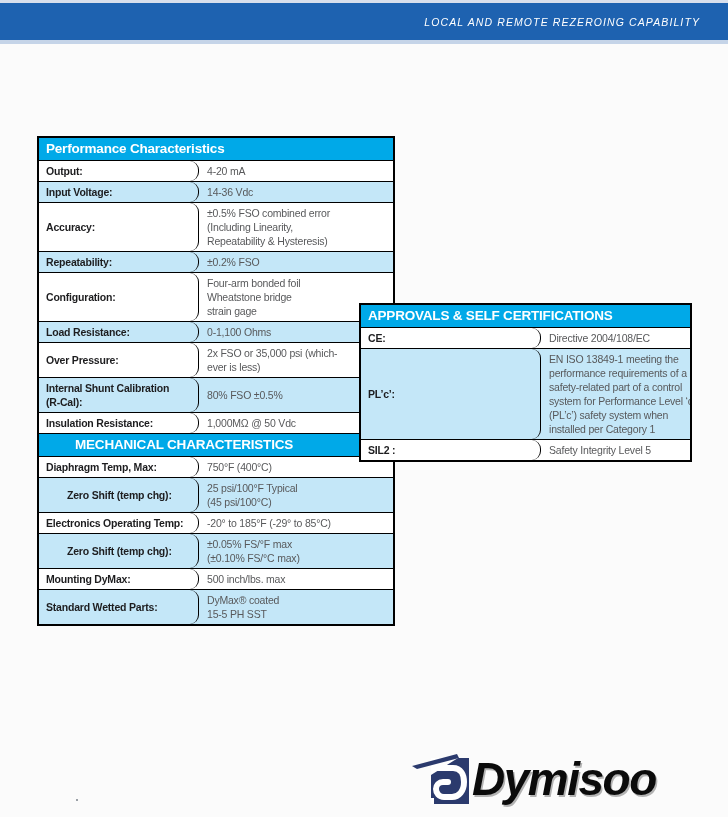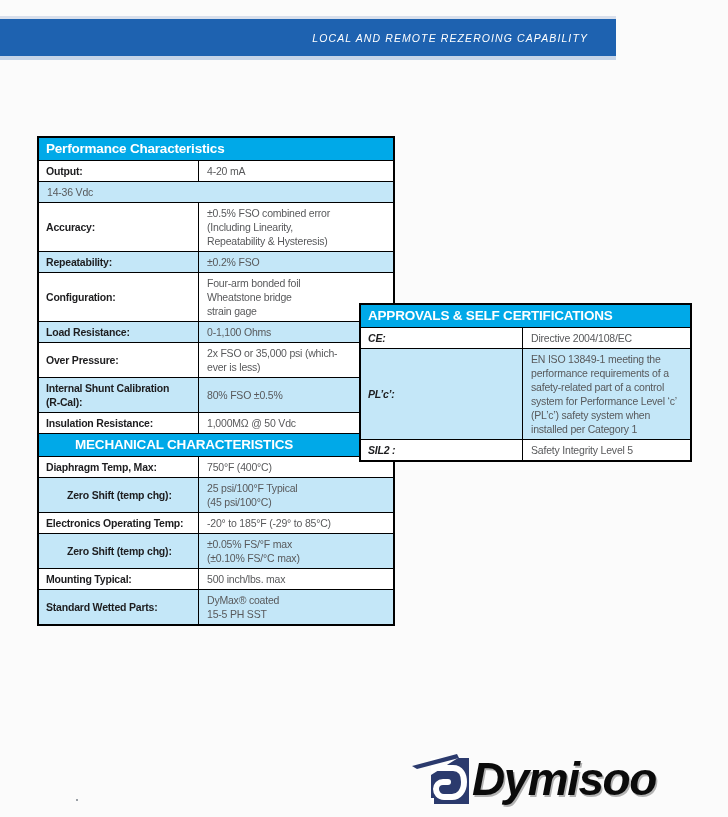--- a/index.html
+++ b/index.html
@@ -5,21 +5,21 @@
   * { margin: 0; padding: 0; box-sizing: border-box; }
   html, body { width: 728px; height: 817px; }
   body {
     position: relative;
     background: #fbfbfb;
     font-family: "Liberation Sans", "DejaVu Sans", sans-serif;
     overflow: hidden;
   }
 
   
-  .banner { position: absolute; top: 16px; left: 0; width: 616px; }
+  .banner { position: absolute; top: 0; left: 0; width: 728px; }
   .banner .edge-top    { height: 3px;  background: #d8dfec; }
   .banner .bar         { height: 37px; background: #1e62b0;
                          display: flex; align-items: center; justify-content: flex-end;
                          padding-right: 28px; }
   .banner .edge-bottom { height: 4px;  background: #c5d4e8; }
   .banner .bar span {
     color: #ffffff; font-size: 10.5px; font-style: italic;
     letter-spacing: 1.1px; white-space: nowrap;
   }
 
@@ -47,29 +47,30 @@
   .section-body .row:nth-child(even) { background: #c4e7f8; }
 
   .cell {
     display: flex; flex-direction: column; justify-content: center;
     padding: 3px 7px;
     font-size: 10.5px;
     line-height: 14px;
     letter-spacing: -0.2px;
     white-space: pre;
     overflow: hidden;
+    border-radius: 9px;
   }
   .cell.label {
     font-weight: bold;
     color: #1d1d1f;
     border-right: 1px solid #000;
     flex: none;
   }
   .perf-table .cell.label { width: 160px; }
-  .appr-table .cell.label { width: 162px; font-style: italic; }
+  .appr-table .cell.label { width: 180px; }
   .cell.value { flex: 1; color: #58595b; padding-left: 8px; }
   .row.indent .cell.label { padding-left: 28px; }
 
   
   .brand {
     position: absolute; left: 412px; top: 749px;
     display: flex; align-items: center;
   }
   .brand .icon { width: 60px; height: 60px; flex: none; }
   .brand .word {
@@ -99,20 +100,21 @@
 </div>
 
 <div class="spec-table perf-table" id="performance-table">
     <div class="section-header">Performance Characteristics</div>
     <div class="section-body">
       <div class="row">
         <div class="cell label">Output:</div>
         <div class="cell value">4-20 mA</div>
       </div>
       <div class="row">
+        <div class="cell label">Input Voltage:</div>
         <div class="cell value">14-36 Vdc</div>
       </div>
       <div class="row">
         <div class="cell label">Accuracy:</div>
         <div class="cell value">±0.5% FSO combined error
 (Including Linearity,
 Repeatability &amp; Hysteresis)</div>
       </div>
       <div class="row">
         <div class="cell label">Repeatability:</div>
@@ -157,21 +159,21 @@
       <div class="row">
         <div class="cell label">Electronics Operating Temp:</div>
         <div class="cell value">-20° to 185°F (-29° to 85°C)</div>
       </div>
       <div class="row indent">
         <div class="cell label">Zero Shift (temp chg):</div>
         <div class="cell value">±0.05% FS/°F max
 (±0.10% FS/°C max)</div>
       </div>
       <div class="row">
-        <div class="cell label">Mounting Typical:</div>
+        <div class="cell label">Mounting DyMax:</div>
         <div class="cell value">500 inch/lbs. max</div>
       </div>
       <div class="row">
         <div class="cell label">Standard Wetted Parts:</div>
         <div class="cell value">DyMax® coated
 15-5 PH SST</div>
       </div>
     </div>
   </div>
 

